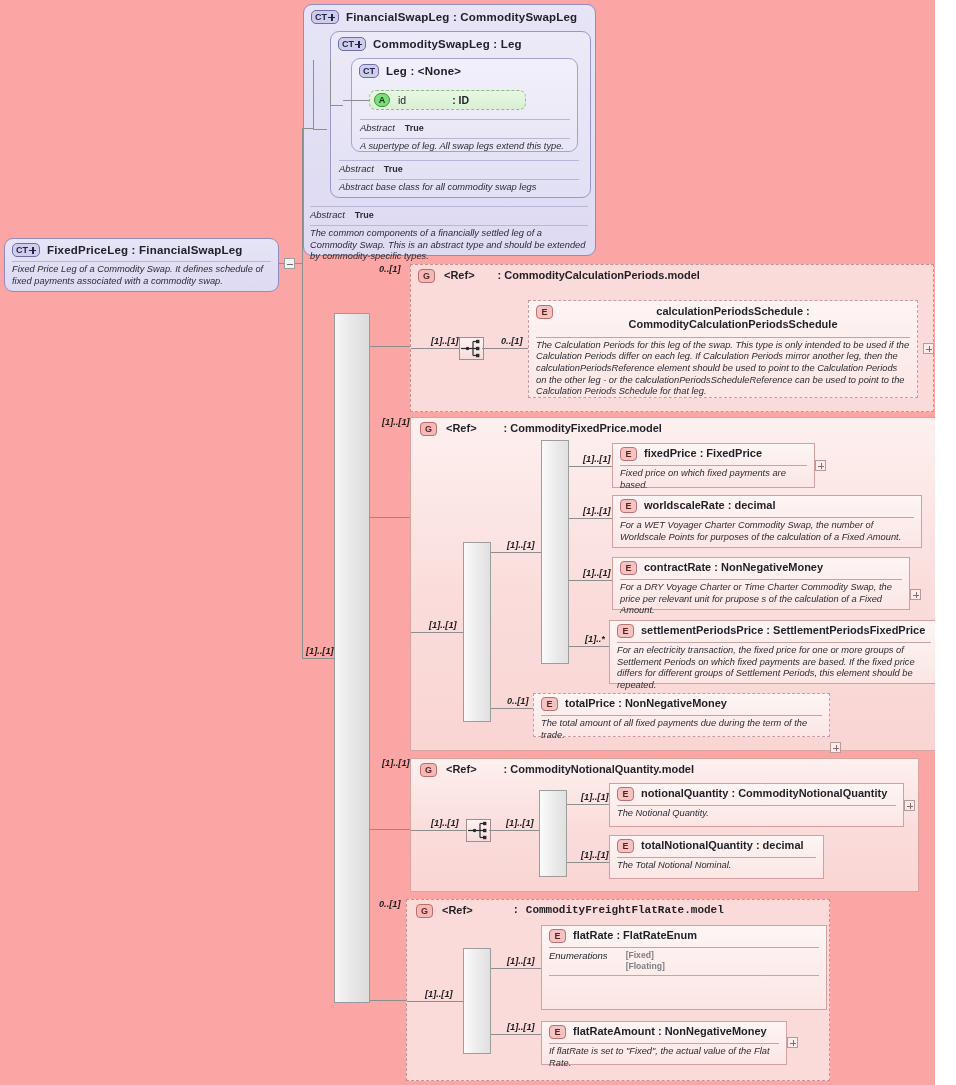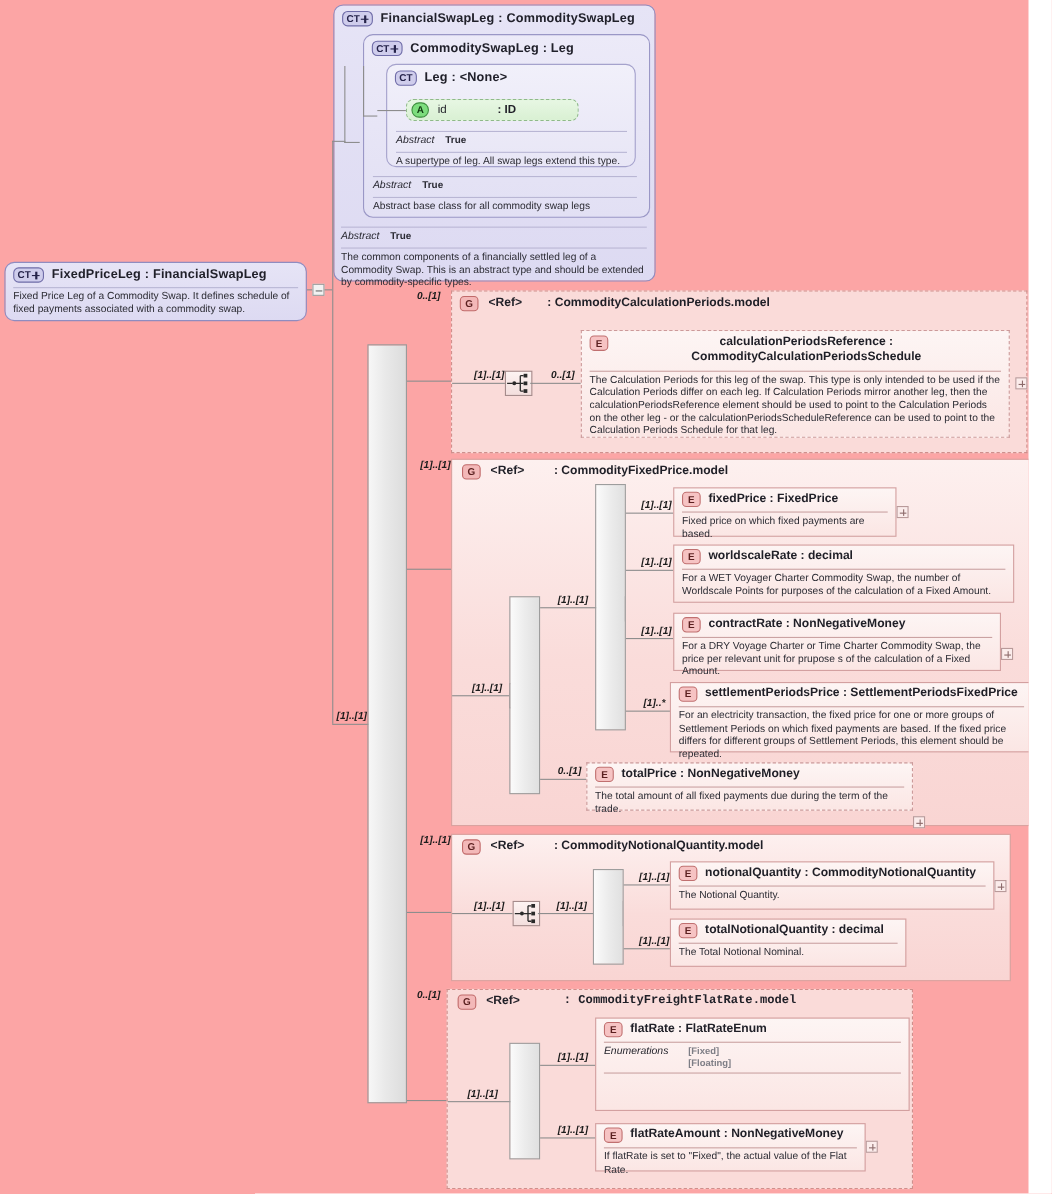--- a/index.html
+++ b/index.html
@@ -100,20 +100,21 @@
     padding: 2px 0 2px 0;
     display: flex;
     gap: 10px;
     align-items: baseline;
   }
   .meta-key { font-style: italic; }
   .meta-val { font-weight: bold; font-size: 9px; }
 
   .doc {
     font-size: 9.3px;
+    font-style: italic;
     color: #2c2c34;
     line-height: 1.25;
     padding-top: 2px;
   }
 
   
   .grp-solid {
     background: linear-gradient(to bottom, #fdf0ef 0%, #fadcda 55%, #f9d5d3 100%);
     border: 1px solid #d9a3a0;
   }
@@ -342,21 +343,21 @@
         <rect x="16" y="8.8" width="3.4" height="3.4" fill="#2a2a2a"></rect>
         <rect x="16" y="15.8" width="3.4" height="3.4" fill="#2a2a2a"></rect>
       </svg>
     </div>
     <div class="abs line-h" style="left:71px; top:83px; width:46px;"></div>
     <div class="abs occ" style="left:90px; top:71px;">0..[1]</div>
 
     <div class="abs el-dashed" style="left:117px; top:35px; width:390px; height:98px; padding:4px 7px;">
       <div class="el-hdr">
         <span class="tag tag-e">E</span>
-        <span style="text-align:center; flex:1; padding-right:4px;">calculationPeriodsReference : CommodityCalculationPeriodsSchedule</span>
+        <span style="text-align:center; flex:1; padding-right:4px;">calculationPeriodsSchedule : CommodityCalculationPeriodsSchedule</span>
       </div>
       <div class="sep-red" style="margin-top:5px;"></div>
       <div class="doc">The Calculation Periods for this leg of the swap. This type is only intended to be used if the Calculation Periods differ on each leg. If Calculation Periods mirror another leg, then the calculationPeriodsReference element should be used to point to the Calculation Periods on the other leg - or the calculationPeriodsScheduleReference can be used to point to the Calculation Periods Schedule for that leg.</div>
     </div>
     <div class="abs expbox plus red" style="left:512px; top:78px;"></div>
   </div>
 
   <div class="abs occ" style="left:382px; top:417px;">[1]..[1]</div>
   <div class="abs grp-solid" style="left:410px; top:417px; width:539px; height:334px;">
     <div class="grp-hdr abs" style="left:9px; top:4px;">

